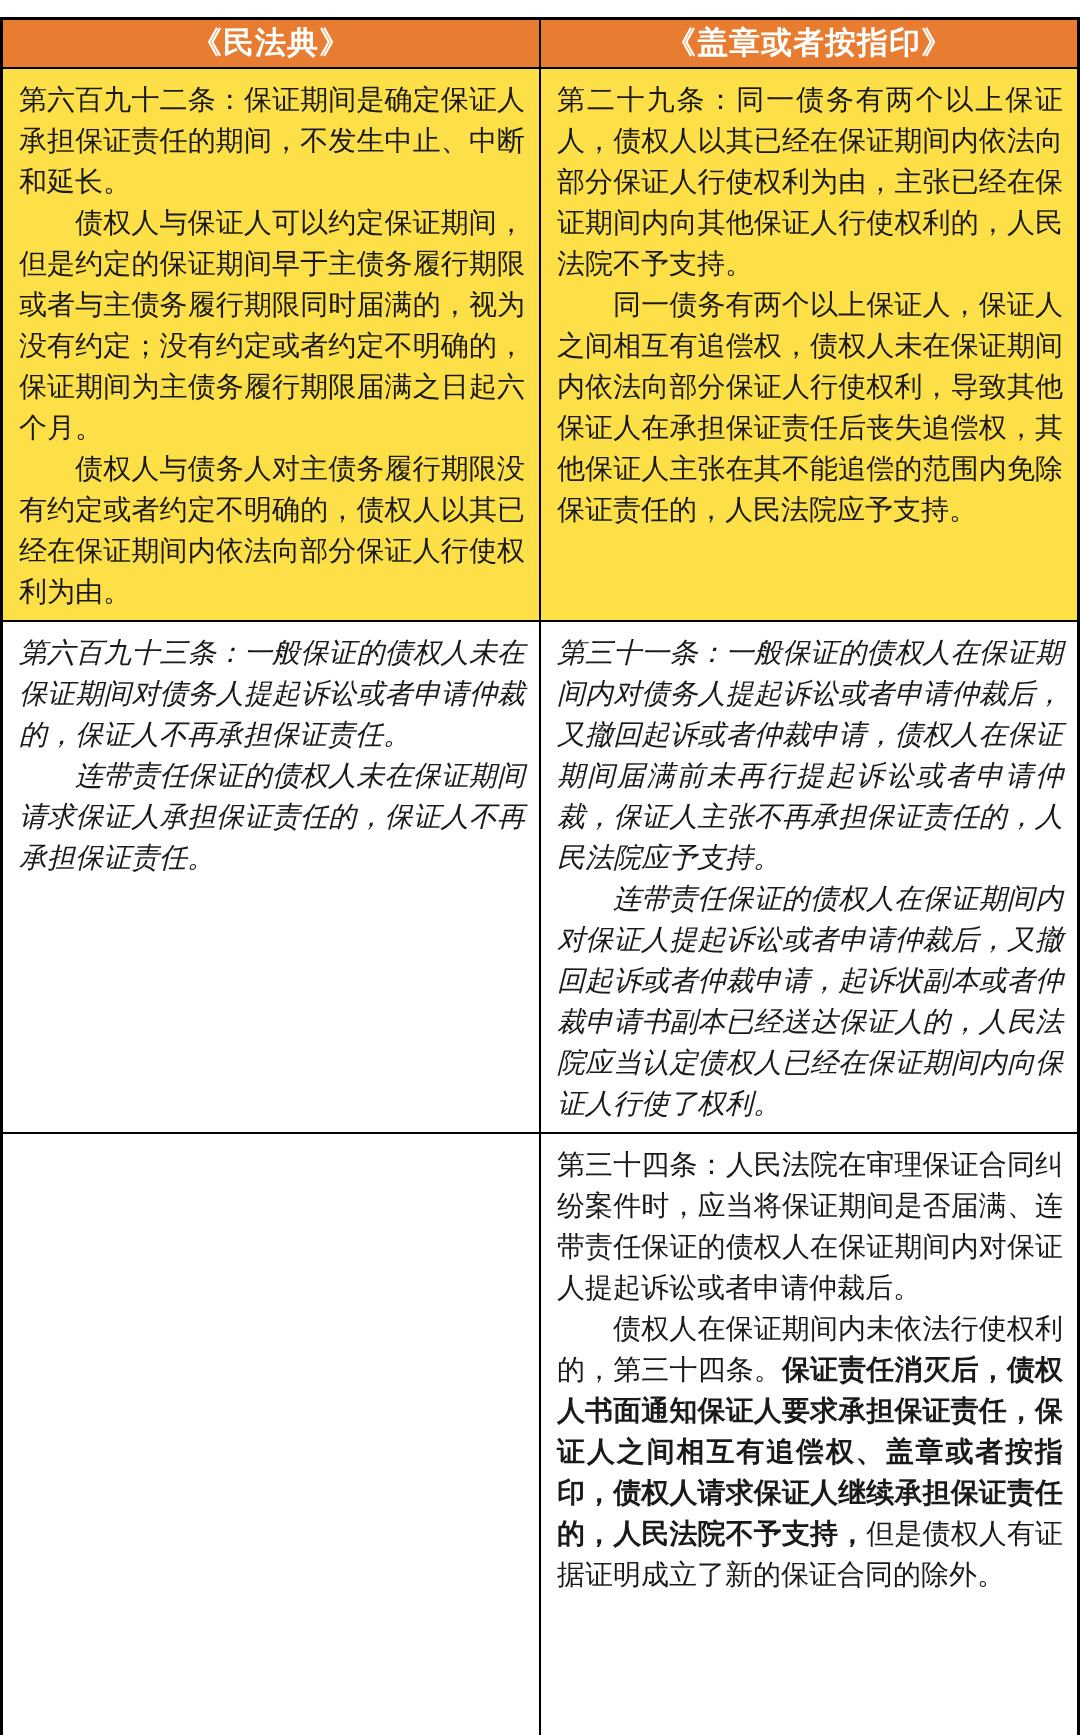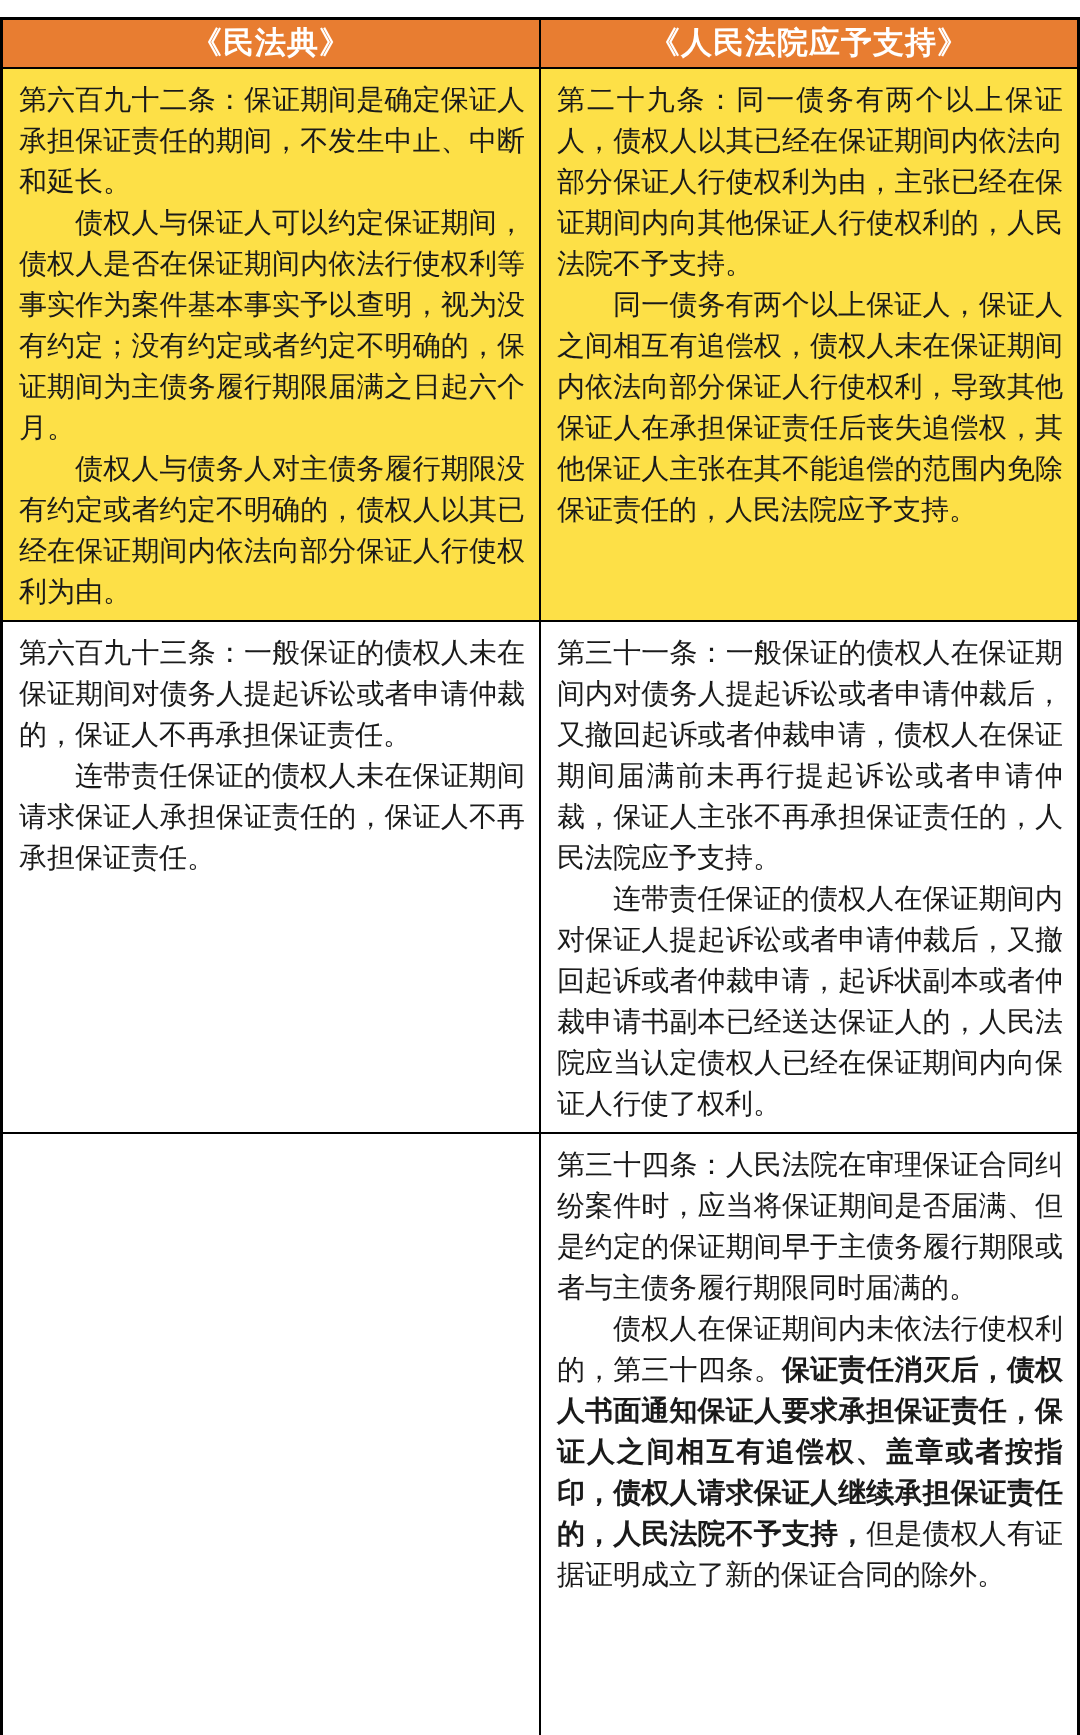--- a/index.html
+++ b/index.html
@@ -43,62 +43,62 @@
     font-size: 28px;
     line-height: 41px;
     color: #1a1a1a;
     text-align: justify;
     padding: 10px 14px 8px 16px;
   }
   tbody td p { margin: 0; }
   tbody td p:not(:first-child) { text-indent: 2em; }
   .seg.bold { font-weight: bold; }
   .row-1 { height: 543px; }
-  .row-2 { height: 494px; }
+  .row-2 { height: 494px; font-style: italic; }
   .row-3 { height: 193px; }
 </style>
 </head>
 <body>
 
 <div class="page">
   <table class="compare">
     <colgroup>
       <col>
       <col>
     </colgroup>
     <thead>
       <tr>
         <th>《民法典》</th>
-        <th>《人民法院应予支持》</th>
+        <th>《盖章或者按指印》</th>
       </tr>
     </thead>
     <tbody>
         <tr class="row-1" style="background: #fde047;">
           <td>
             <p><span class="seg">第六百九十二条：保证期间是确定保证人承担保证责任的期间，不发生中止、中断和延长。</span></p>
-            <p><span class="seg">债权人与保证人可以约定保证期间，债权人是否在保证期间内依法行使权利等事实作为案件基本事实予以查明，视为没有约定；没有约定或者约定不明确的，保证期间为主债务履行期限届满之日起六个月。</span></p>
+            <p><span class="seg">债权人与保证人可以约定保证期间，但是约定的保证期间早于主债务履行期限或者与主债务履行期限同时届满的，视为没有约定；没有约定或者约定不明确的，保证期间为主债务履行期限届满之日起六个月。</span></p>
             <p><span class="seg">债权人与债务人对主债务履行期限没有约定或者约定不明确的，债权人以其已经在保证期间内依法向部分保证人行使权利为由。</span></p>
           </td>
           <td>
             <p><span class="seg">第二十九条：同一债务有两个以上保证人，债权人以其已经在保证期间内依法向部分保证人行使权利为由，主张已经在保证期间内向其他保证人行使权利的，人民法院不予支持。</span></p>
             <p><span class="seg">同一债务有两个以上保证人，保证人之间相互有追偿权，债权人未在保证期间内依法向部分保证人行使权利，导致其他保证人在承担保证责任后丧失追偿权，其他保证人主张在其不能追偿的范围内免除保证责任的，人民法院应予支持。</span></p>
           </td>
         </tr>
         <tr class="row-2" style="background: rgb(255, 255, 255);">
           <td>
             <p><span class="seg">第六百九十三条：一般保证的债权人未在保证期间对债务人提起诉讼或者申请仲裁的，保证人不再承担保证责任。</span></p>
             <p><span class="seg">连带责任保证的债权人未在保证期间请求保证人承担保证责任的，保证人不再承担保证责任。</span></p>
           </td>
           <td>
             <p><span class="seg">第三十一条：一般保证的债权人在保证期间内对债务人提起诉讼或者申请仲裁后，又撤回起诉或者仲裁申请，债权人在保证期间届满前未再行提起诉讼或者申请仲裁，保证人主张不再承担保证责任的，人民法院应予支持。</span></p>
             <p><span class="seg">连带责任保证的债权人在保证期间内对保证人提起诉讼或者申请仲裁后，又撤回起诉或者仲裁申请，起诉状副本或者仲裁申请书副本已经送达保证人的，人民法院应当认定债权人已经在保证期间内向保证人行使了权利。</span></p>
           </td>
         </tr>
         <tr class="row-4" style="background: rgb(255, 255, 255);">
           <td></td>
           <td>
-            <p><span class="seg">第三十四条：人民法院在审理保证合同纠纷案件时，应当将保证期间是否届满、但是约定的保证期间早于主债务履行期限或者与主债务履行期限同时届满的。</span></p>
+            <p><span class="seg">第三十四条：人民法院在审理保证合同纠纷案件时，应当将保证期间是否届满、连带责任保证的债权人在保证期间内对保证人提起诉讼或者申请仲裁后。</span></p>
             <p><span class="seg">债权人在保证期间内未依法行使权利的，第三十四条。</span><span class="seg bold">保证责任消灭后，债权人书面通知保证人要求承担保证责任，保证人之间相互有追偿权、盖章或者按指印，债权人请求保证人继续承担保证责任的，人民法院不予支持，</span><span class="seg">但是债权人有证据证明成立了新的保证合同的除外。</span></p>
           </td>
         </tr>
       </tbody>
   </table>
 </div>
 
 </body></html>

